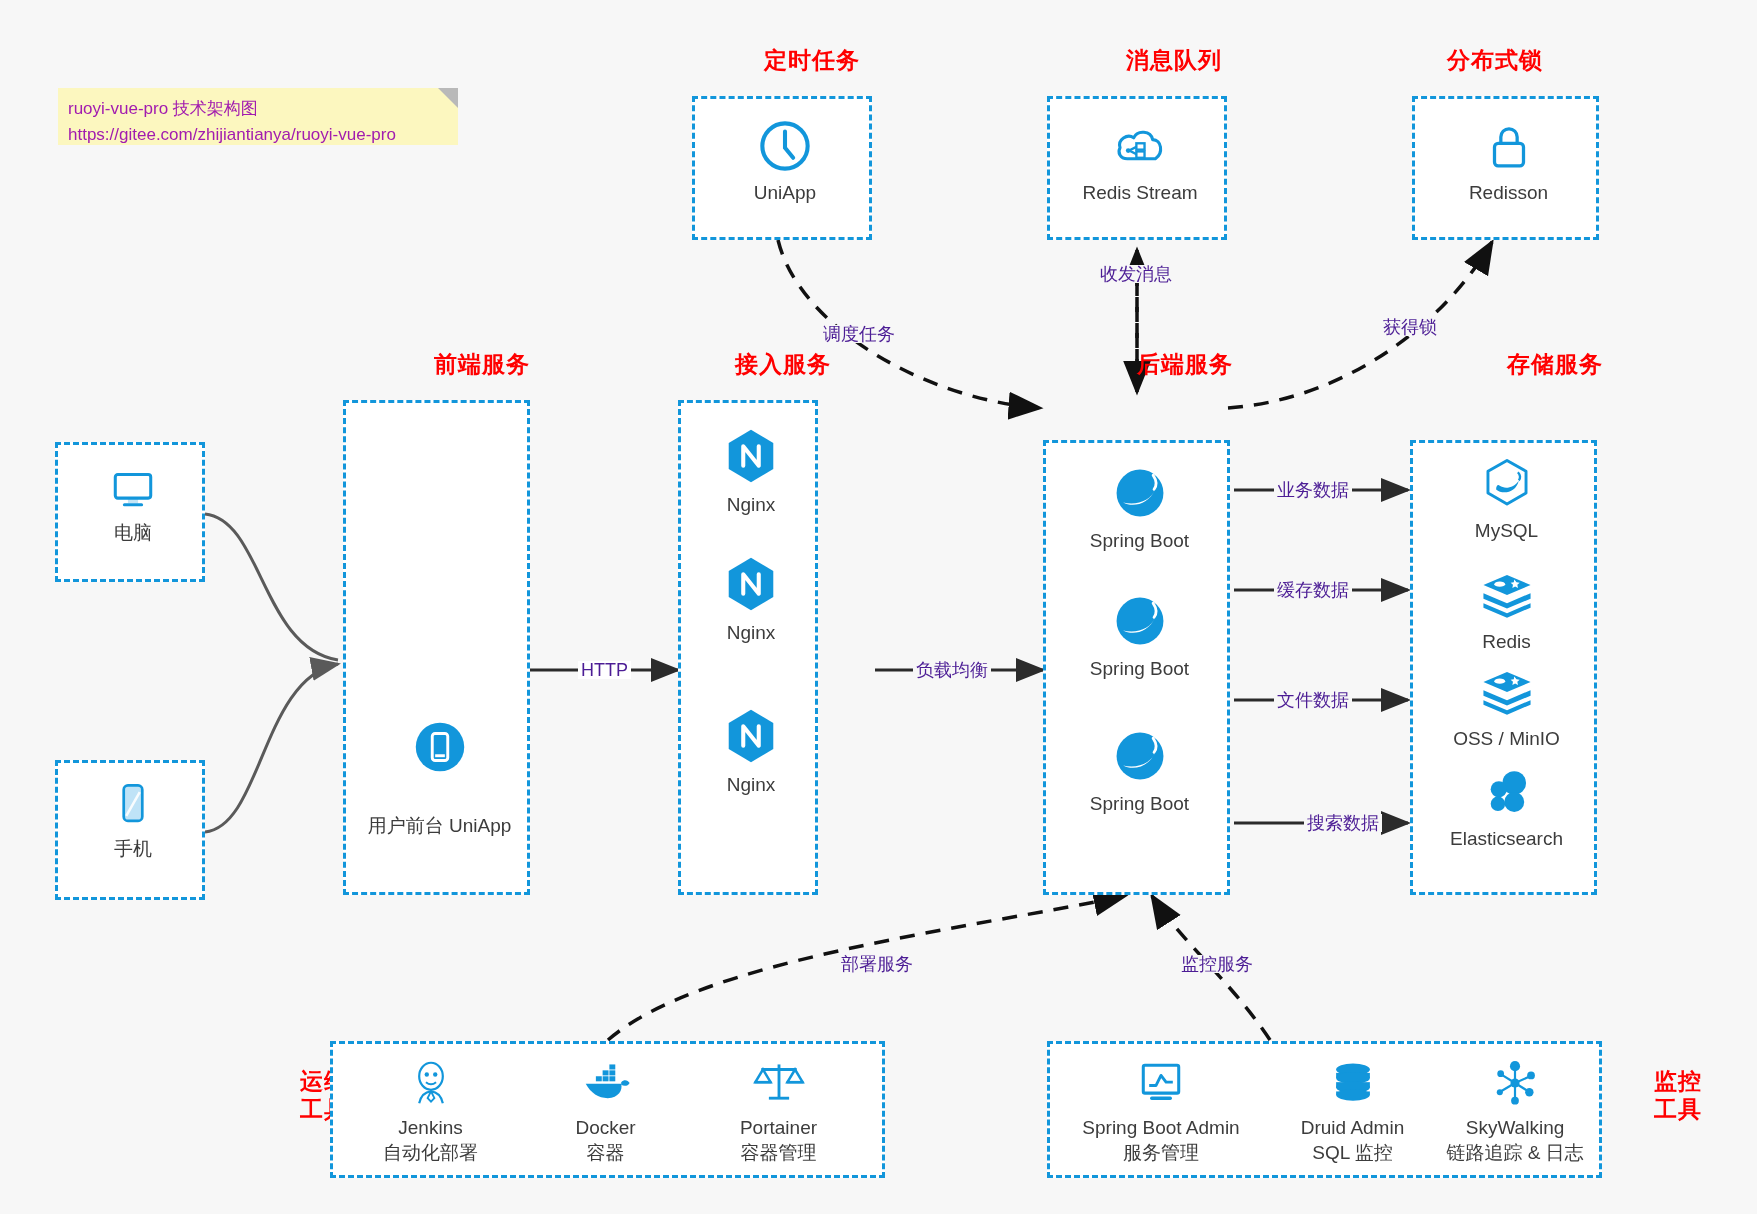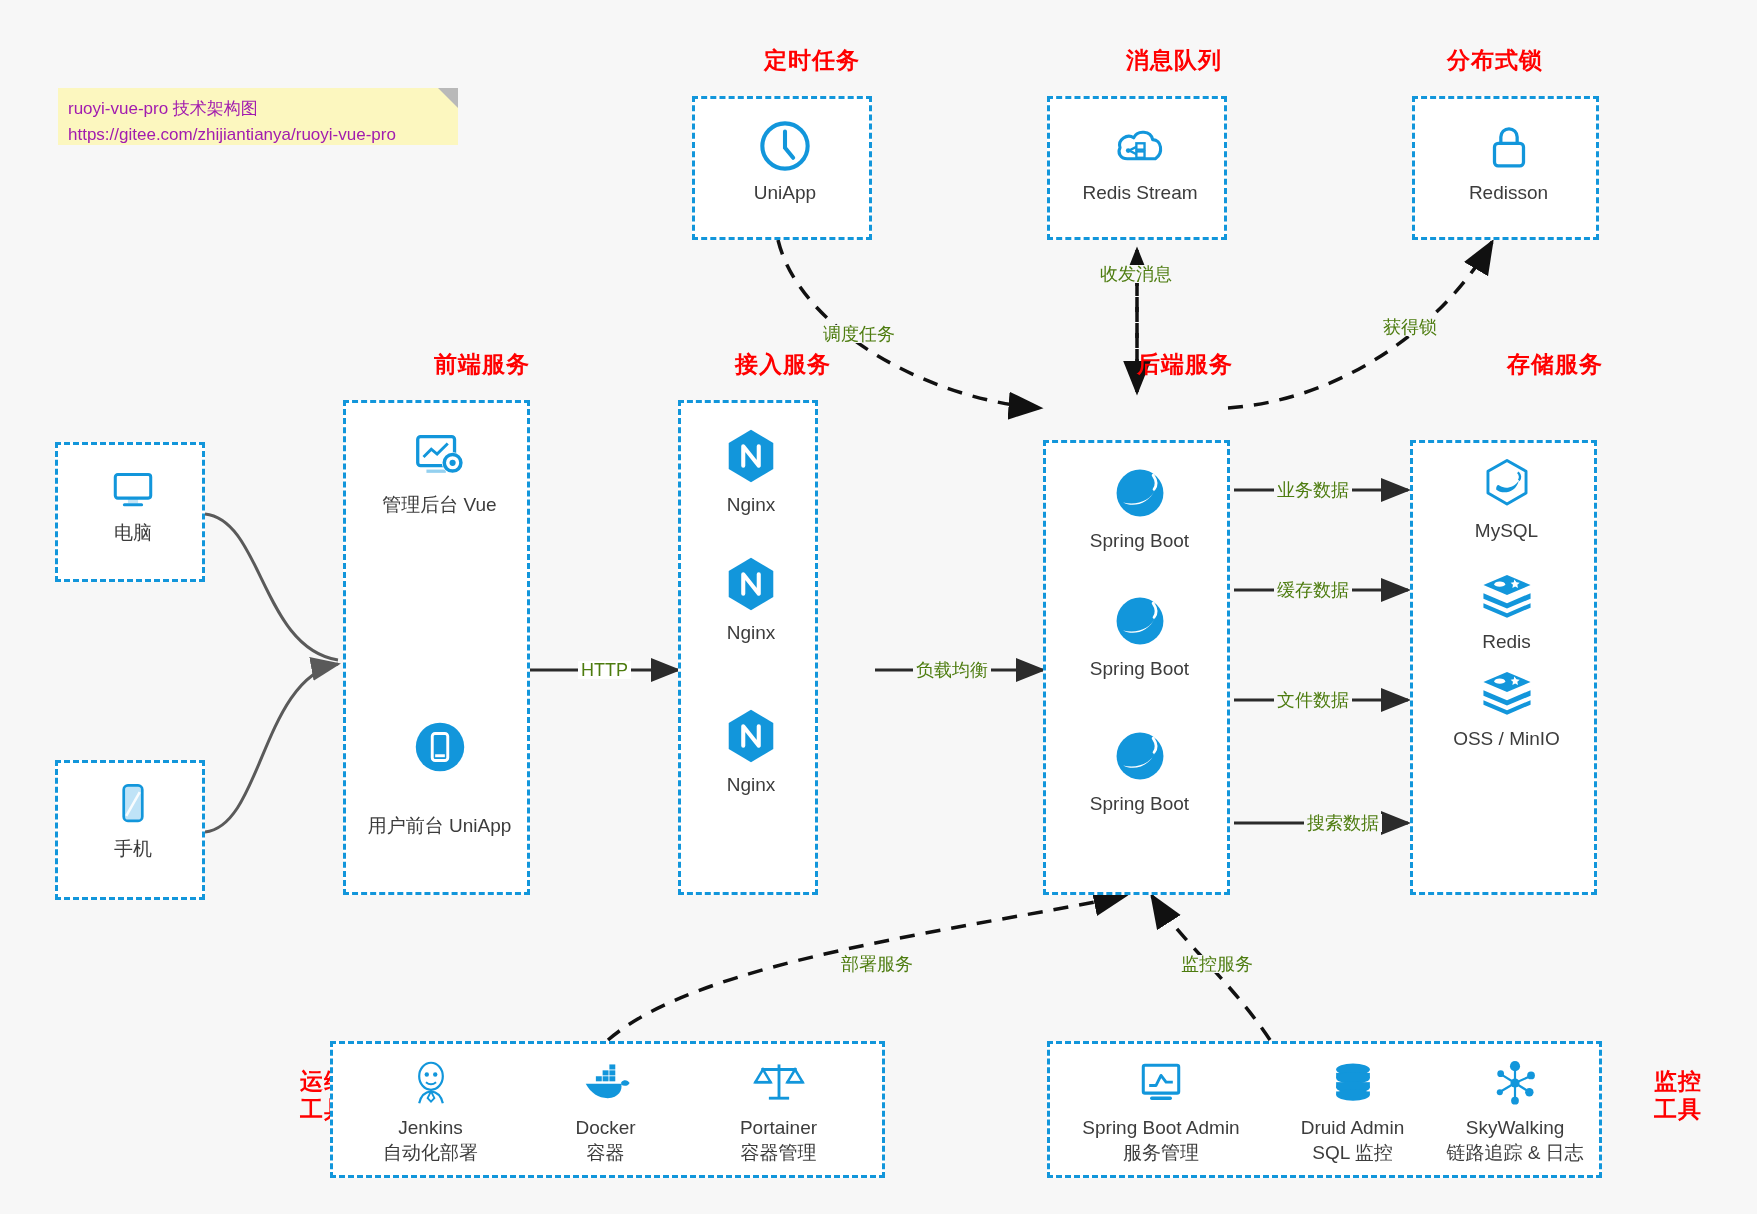--- a/index.html
+++ b/index.html
@@ -41,21 +41,21 @@
     line-height: 1.3;
     white-space: pre-line;
     margin-top: 6px;
   }
   .ico { display: block; }
 
   
   .elabel {
     position: absolute;
     font-size: 18px;
-    color: #4d7c0f;
+    color: #4c1d95;
     background: #f7f7f7;
     padding: 0 3px;
     white-space: nowrap;
     line-height: 1;
   }
   .elabel.onwhite { background: #ffffff; }
 
   
   #note {
     position: absolute;
@@ -175,31 +175,20 @@
       <svg class="ico" width="54" height="54" viewBox="0 0 64 64">
         <rect x="21" y="10" width="22" height="42" rx="5" fill="#bfe3f7" stroke="#1296db" stroke-width="3.2"></rect>
         <line x1="24" y1="46" x2="40" y2="18" stroke="#ffffff" stroke-width="3" opacity=".9"></line>
       </svg>
       <div class="lbl">手机</div>
     </div>
   </div>
 
   <div class="grp-title" style="left:340px; top:350px; width:190px;">前端服务</div>
   <div class="dbox" style="left:343px; top:400px; width:187px; height:495px;">
-    <div class="node" style="left:0; top:22px; width:187px;">
-      <svg class="ico" width="62" height="62" viewBox="0 0 64 64">
-        <rect x="9" y="12" width="38" height="30" rx="3" fill="none" stroke="#1296db" stroke-width="3.4"></rect>
-        <path d="M15 33 L23 25 L29 30 L40 19" fill="none" stroke="#1296db" stroke-width="3"></path>
-        <rect x="18" y="46" width="20" height="3.4" fill="#1296db" opacity=".45"></rect>
-        <circle cx="45" cy="39" r="11" fill="#ffffff"></circle>
-        <circle cx="45" cy="39" r="8.6" fill="none" stroke="#1296db" stroke-width="3.6"></circle>
-        <circle cx="45" cy="39" r="3.2" fill="#1296db"></circle>
-      </svg>
-      <div class="lbl">管理后台 Vue</div>
-    </div>
     <div class="node" style="left:0; top:313px; width:187px;gap:30px;">
       <svg class="ico" width="62" height="62" viewBox="0 0 64 64">
         <circle cx="32" cy="32" r="25" fill="#1296db"></circle>
         <rect x="24" y="18" width="16" height="28" rx="3" fill="none" stroke="#ffffff" stroke-width="3"></rect>
         <line x1="27" y1="41" x2="37" y2="41" stroke="#ffffff" stroke-width="3"></line>
       </svg>
       <div class="lbl">用户前台 UniApp</div>
     </div>
   </div>
 
@@ -278,20 +267,29 @@
     </div>
     <div class="node" style="left:0; top:220px; width:187px;">
       <svg class="ico" width="58" height="58" viewBox="0 0 64 64">
         <path d="M32 10 L58 21 L32 32 L6 21 Z" fill="#1296db"></path>
         <path d="M6 30 L32 41 L58 30 L58 36 L32 47 L6 36 Z" fill="#1296db"></path>
         <path d="M6 41 L32 52 L58 41 L58 46 L32 57 L6 46 Z" fill="#1296db"></path>
         <ellipse cx="24" cy="20" rx="6" ry="3" fill="#ffffff"></ellipse>
         <path d="M40 15 l2.5 3 l3.5 .6 l-2.6 2.2 l.7 3.5 l-3.1-1.8 l-3.1 1.8 l.7-3.5 l-2.6-2.2 l3.5-.6 z" fill="#ffffff"></path>
       </svg>
       <div class="lbl">OSS / MinIO</div>
+    </div>
+    <div class="node" style="left:0; top:320px; width:187px;">
+      <svg class="ico" width="58" height="58" viewBox="0 0 64 64">
+        <circle cx="40" cy="22" r="13" fill="#1296db"></circle>
+        <circle cx="23" cy="29" r="9" fill="#1296db"></circle>
+        <circle cx="40" cy="43" r="11" fill="#1296db"></circle>
+        <circle cx="22" cy="45" r="8" fill="#1296db"></circle>
+      </svg>
+      <div class="lbl">Elasticsearch</div>
     </div>
   </div>
 
   <div class="grp-title" style="left:258px; top:1067px; width:90px;">运维
 工具</div>
   <div class="dbox" style="left:330px; top:1041px; width:555px; height:137px;">
     <div class="node" style="left:10px; top:12px; width:175px;">
       <svg class="ico" width="54" height="54" viewBox="0 0 64 64">
         <ellipse cx="32" cy="24" rx="14" ry="16" fill="none" stroke="#1296db" stroke-width="2.6"></ellipse>
         <circle cx="27" cy="22" r="2.6" fill="#1296db"></circle>

